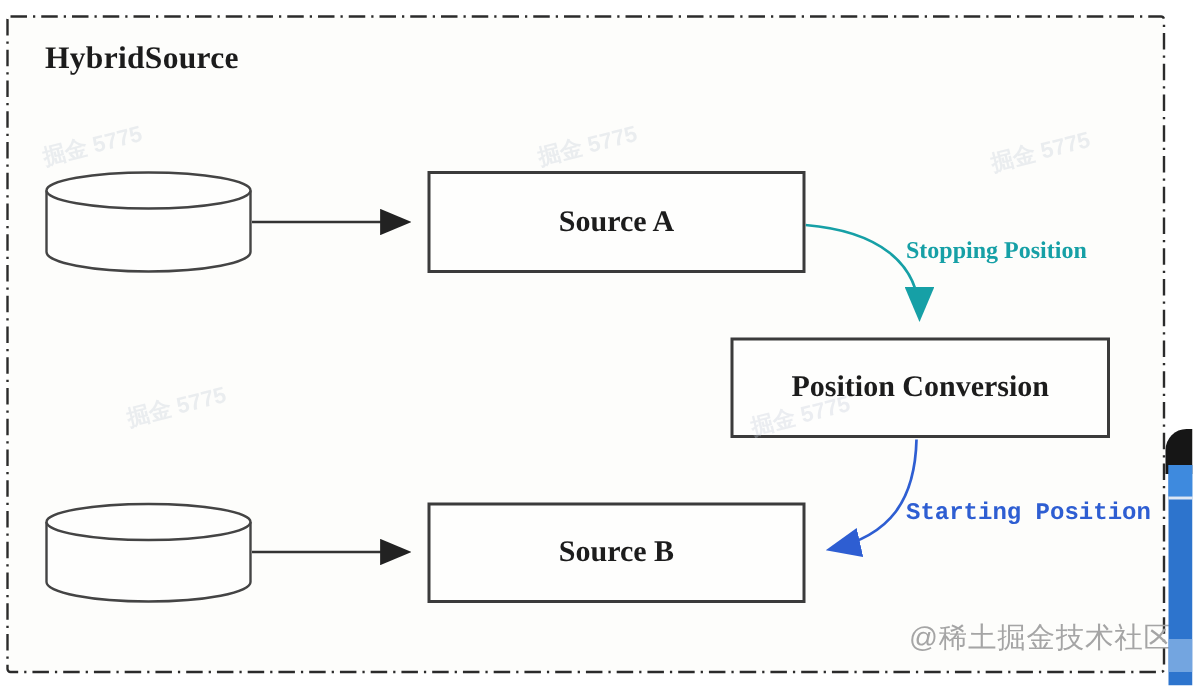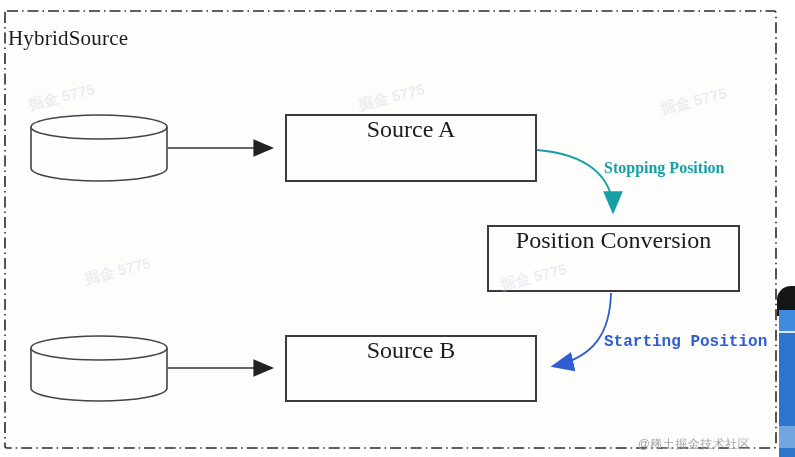--- a/index.html
+++ b/index.html
@@ -14,48 +14,48 @@
     overflow:hidden; font-family:"Liberation Serif", serif;
   }
   .inner-bg{position:absolute; left:5px; top:11px; width:771px; height:437px; background:var(--bg);}
   svg.layer{position:absolute; left:0; top:0; width:795px; height:457px;}
   .frame{fill:none; stroke:#2b2b2b; stroke-width:1.6; stroke-dasharray:11 4 1.5 4;}
   .shape{fill:var(--box-fill); stroke:#444; stroke-width:1.6;}
   .edge{fill:none; stroke:#333; stroke-width:1.6;}
   .edge.teal{stroke:var(--teal); stroke-width:1.8;}
   .edge.blue{stroke:var(--blue); stroke-width:1.8;}
   .diagram-title{
-    position:absolute; left:8px; top:26px; font-size:21px; font-weight:normal;
+    position:absolute; left:30px; top:26px; font-size:21px; font-weight:bold;
     color:var(--ink); letter-spacing:.2px;text-align:right;
   }
   .node{
     position:absolute; border:2px solid var(--box-border); background:var(--box-fill);
-    display:flex; align-items:flex-start; justify-content:center;
-    font-size:24px; font-weight:normal; color:var(--ink);
+    display:flex; align-items:center; justify-content:center;
+    font-size:20px; font-weight:bold; color:var(--ink);
   }
   .node.src-a{left:285px; top:114px; width:248px; height:64px;}
   .node.pos-conv{left:487px; top:225px; width:249px; height:63px;}
   .node.src-b{left:285px; top:335px; width:248px; height:63px;}
   .edge-label{
     position:absolute; font-size:16px; font-weight:bold; white-space:nowrap;
   }
   .edge-label.stopping{left:604px; top:159px; color:var(--teal);}
   .edge-label.starting{left:604px; top:333px; color:var(--blue);font-family:Liberation Mono, monospace;}
   .wm{
     position:absolute; color:var(--wm); opacity:.32; font-size:15px; font-weight:bold;
     transform:rotate(-14deg); white-space:nowrap; font-family:"Liberation Sans", sans-serif;
   }
   .wm.w1{left:28px;  top:88px;}
   .wm.w2{left:358px; top:88px;}
   .wm.w3{left:660px; top:92px;}
   .wm.w4{left:84px;  top:262px;}
   .wm.w5{left:500px; top:268px;}
   .credit{
-    position:absolute; left:606px; top:436px; width:176px; text-align:center;
-    font-size:12px; color:var(--credit); font-family:"Liberation Sans", sans-serif;
+    position:absolute; left:606px; top:412px; width:176px; text-align:left;
+    font-size:19px; color:var(--credit); font-family:"Liberation Sans", sans-serif;
     letter-spacing:.5px;
   }
   .notch{
     position:absolute; right:0; top:286px; width:18px; height:30px;
     background:var(--notch); border-top-left-radius:14px;
   }
   .side-bar{
     position:absolute; right:0; top:310px; width:16px; height:147px;
     background:var(--bar-blue);
   }

